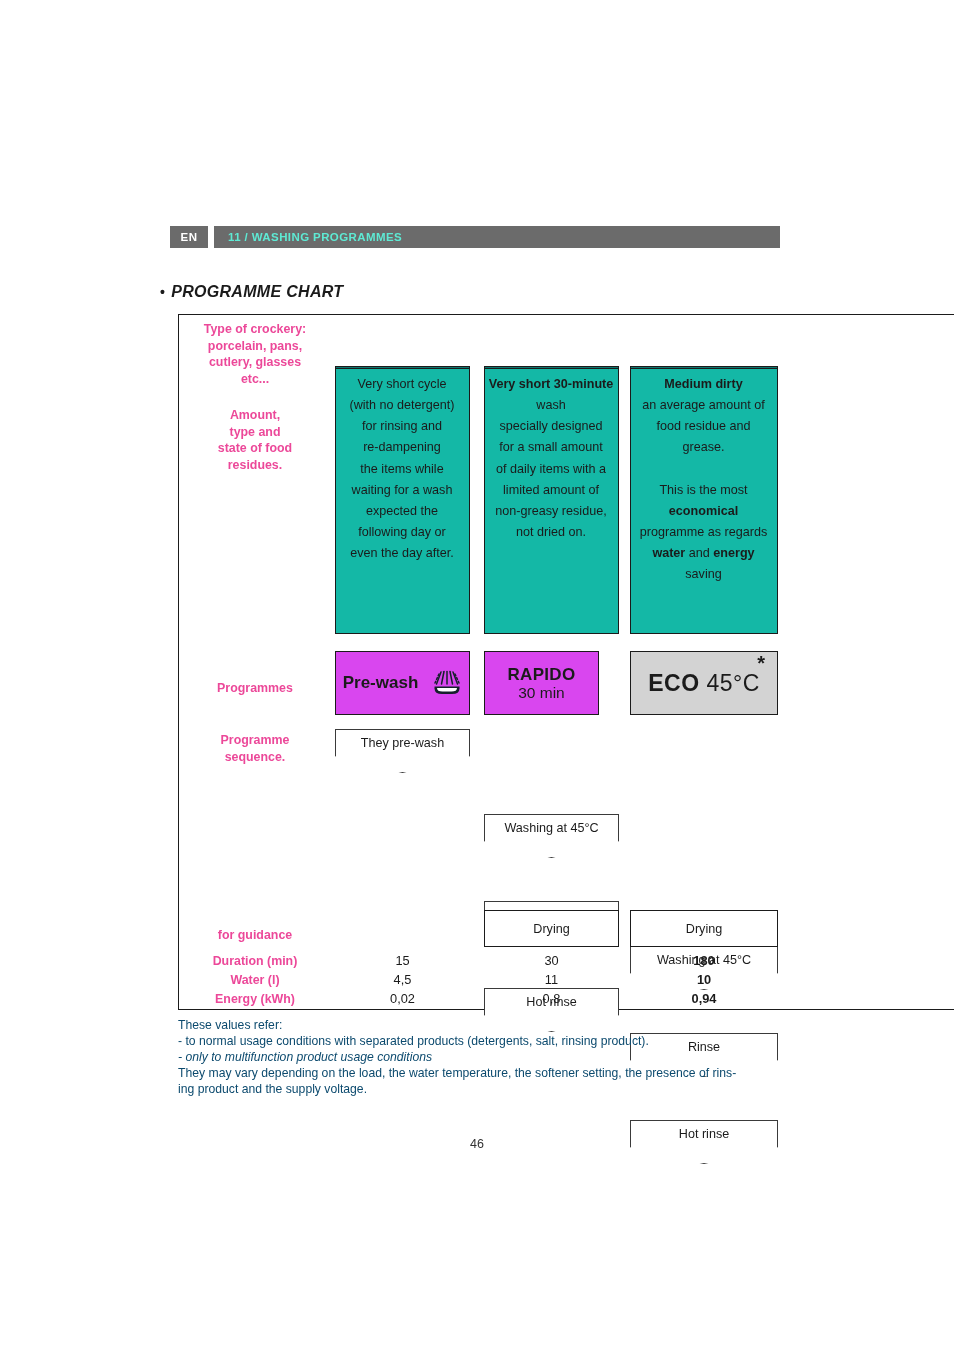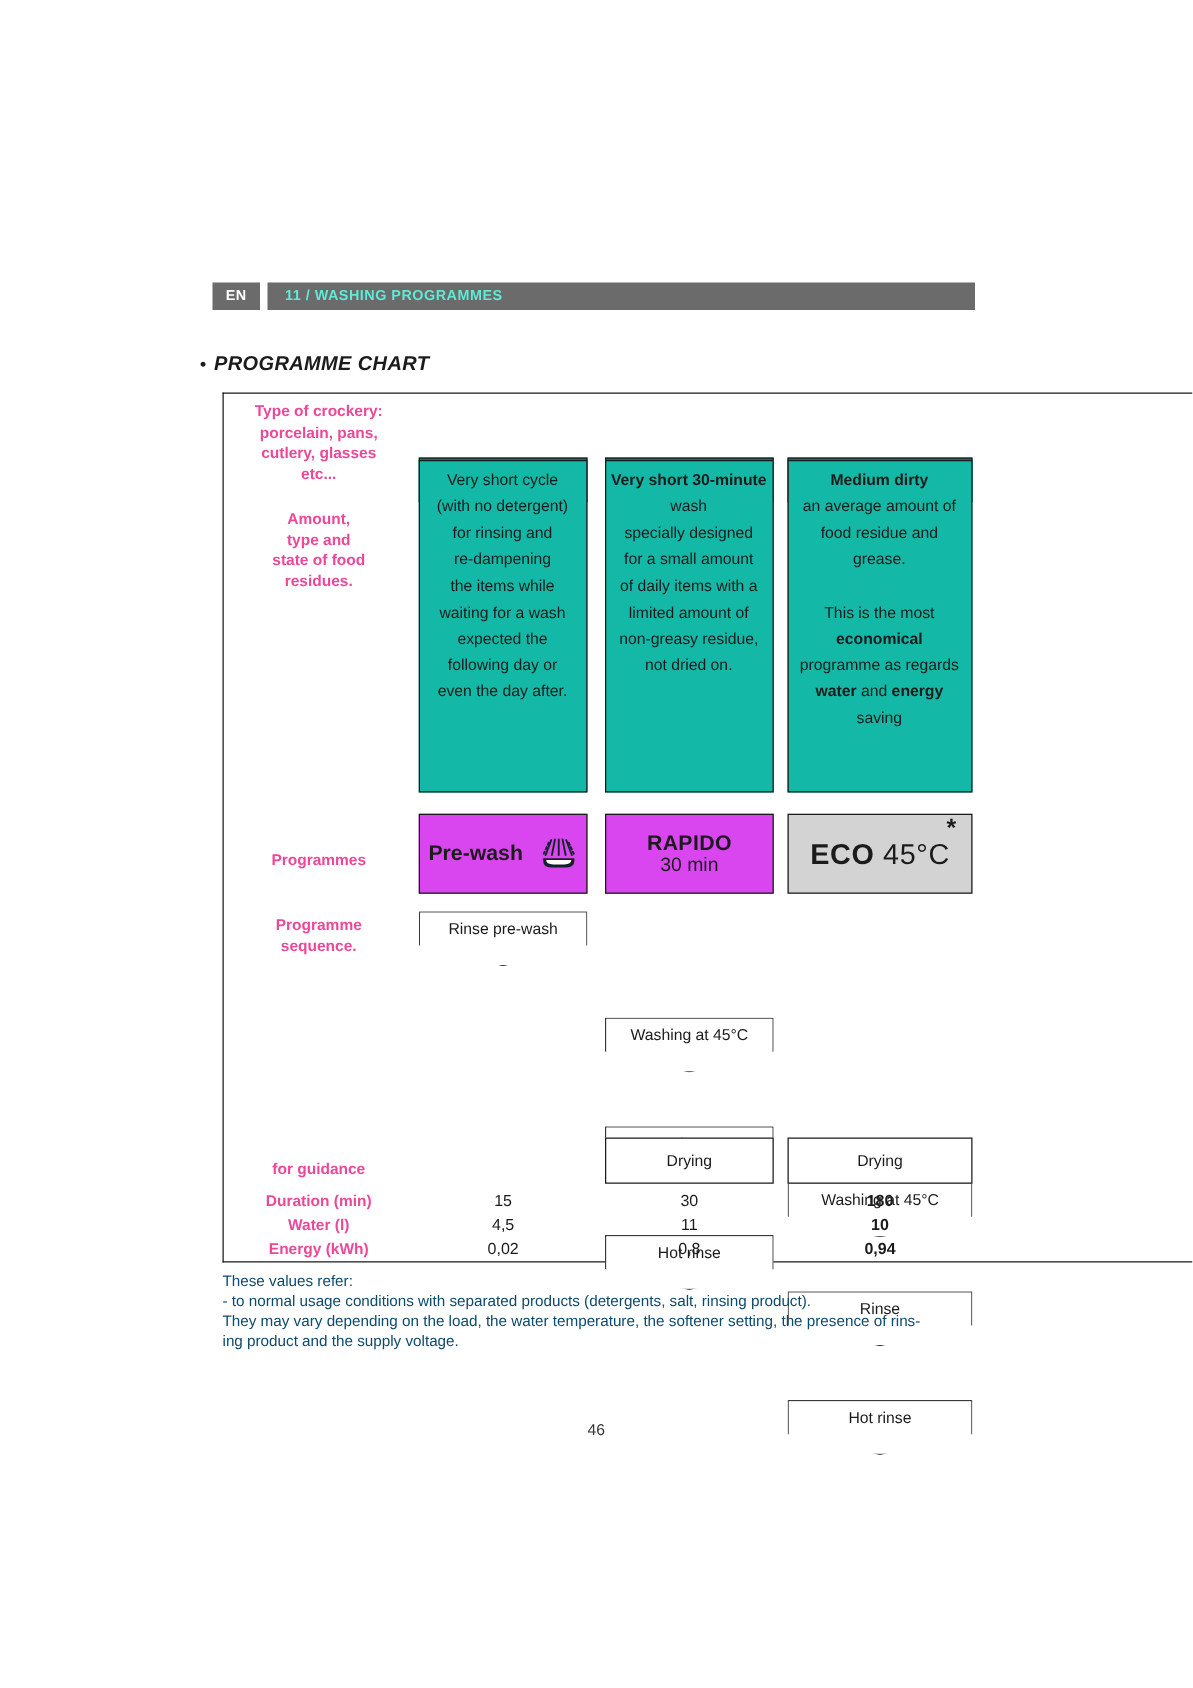--- a/index.html
+++ b/index.html
@@ -297,32 +297,32 @@
           <path d="M2.5 16.5 L27.5 16.5 L27.5 18.5 Q27.5 24 20 24 L10 24 Q2.5 24 2.5 18.5 Z" fill="#16202c"></path>
           <path d="M5 18 L25 18 Q25 21.5 19.5 21.5 L10.5 21.5 Q5 21.5 5 18 Z" fill="#ffffff"></path>
         </svg>
       </span>
     </div>
   </div>
 
   <div class="col seq" style="left:156px; top:414px; width:135px;">
     <div class="seq-shape"></div>
     <div class="seq-inner"></div>
-    <div class="seq-label">Rinse pre-wash</div>
+    <div class="seq-label">They pre-wash</div>
   </div>
 
   <div class="num" style="left:156px; top:637px; width:135px;">15</div>
   <div class="num" style="left:156px; top:656px; width:135px;">4,5</div>
   <div class="num" style="left:156px; top:675px; width:135px;">0,02</div>
 
   <div class="col box-crockery" style="left:305px; top:11px; width:135px;">Delicate</div>
 
   <div class="col box-desc" style="left:305px; top:53px; width:135px; height:266px;"><b>Very short 30-minute</b><br>wash<br>specially designed<br>for a small amount<br>of daily items with a<br>limited amount of<br>non-greasy residue,<br>not dried on.</div>
 
-  <div class="col box-prog" style="left:305px; top:336px; width:135px;">
+  <div class="col box-prog" style="left:305px; top:336px; width:115px;">
     <div class="prog-rapido">
       <div class="l1">RAPIDO</div>
       <div class="l2">30 min</div>
     </div>
   </div>
 
   <div class="col seq" style="left:305px; top:455px; width:135px;">
     <div class="seq-shape"></div>
     <div class="seq-inner"></div>
     <div class="seq-label">Washing at 45°C</div>
@@ -373,17 +373,18 @@
 
   <div class="num bold" style="left:451px; top:637px; width:148px;">180</div>
   <div class="num bold" style="left:451px; top:656px; width:148px;">10</div>
   <div class="num bold" style="left:451px; top:675px; width:148px;">0,94</div>
 
 </div>
 
 <div class="notes">
   <div>These values refer:</div>
   <div>- to normal usage conditions with separated products (detergents, salt, rinsing product).</div>
+  <div class="it">- only to multifunction product usage conditions</div>
   <div>They may vary depending on the load, the water temperature, the softener setting, the presence of rins-</div>
   <div>ing product and the supply voltage.</div>
 </div>
 
 <div class="pageno">46</div>
 
 </body></html>

